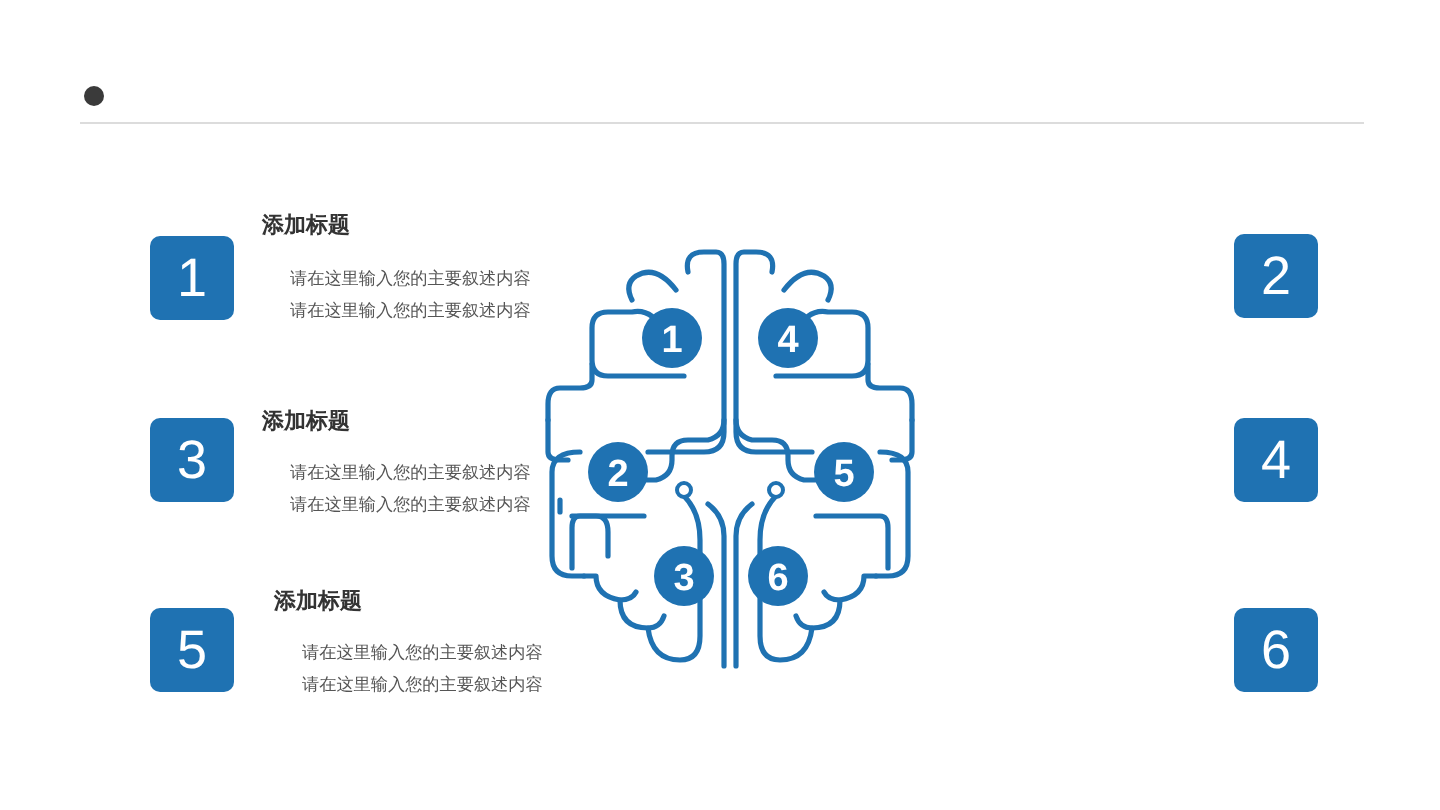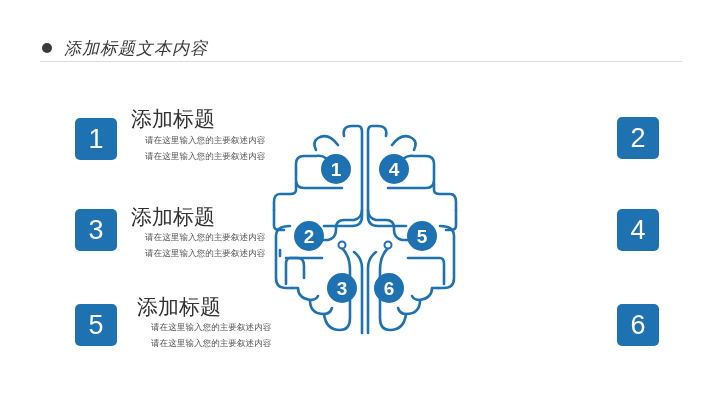--- a/index.html
+++ b/index.html
@@ -7,31 +7,30 @@
          font-family: "DejaVu Sans", "Liberation Sans", sans-serif; }
   .header { position: absolute; left: 42px; top: 36px; height: 24px; display: flex; align-items: center; }
   .bullet { width: 10px; height: 10px; border-radius: 50%; background: #3a3a3a; margin-right: 12px; }
   .page-title { font-size: 17px; color: #3a3a3a; font-style: italic; letter-spacing: 1px; }
   .rule { position: absolute; left: 40px; top: 61px; width: 642px; height: 1px; background: #dcdcdc; }
 
   .item { position: absolute; }
   .badge { position: absolute; width: 42px; height: 42px; background: #1f72b2; border-radius: 5px;
            color: #ffffff; font-family: "Liberation Sans", sans-serif; font-size: 27px;
            display: flex; align-items: center; justify-content: center; }
-  .item-title { position: absolute; font-size: 21px; font-weight: normal; color: #333333; white-space: nowrap; }
+  .item-title { position: absolute; font-size: 11px; font-weight: bold; color: #333333; white-space: nowrap; }
   .item-desc { position: absolute; font-size: 8.6px; color: #555555; line-height: 16px; white-space: nowrap; margin-left: 14px; }
 
   .brain { position: absolute; left: 270px; top: 118px; }
 </style>
 </head>
 <body>
 
 <div class="header">
   <div class="bullet"></div>
-  <div class="page-title">添加标题文本内容</div>
 </div>
 <div class="rule"></div>
 
 <div class="item left">
   <div class="badge" style="left:75px;top:118px;">1</div>
   <div class="item-title" style="left:131px;top:105px;">添加标题</div>
   <div class="item-desc" style="left:131px;top:132px;">
     <div>请在这里输入您的主要叙述内容</div>
     <div>请在这里输入您的主要叙述内容</div>
   </div>

